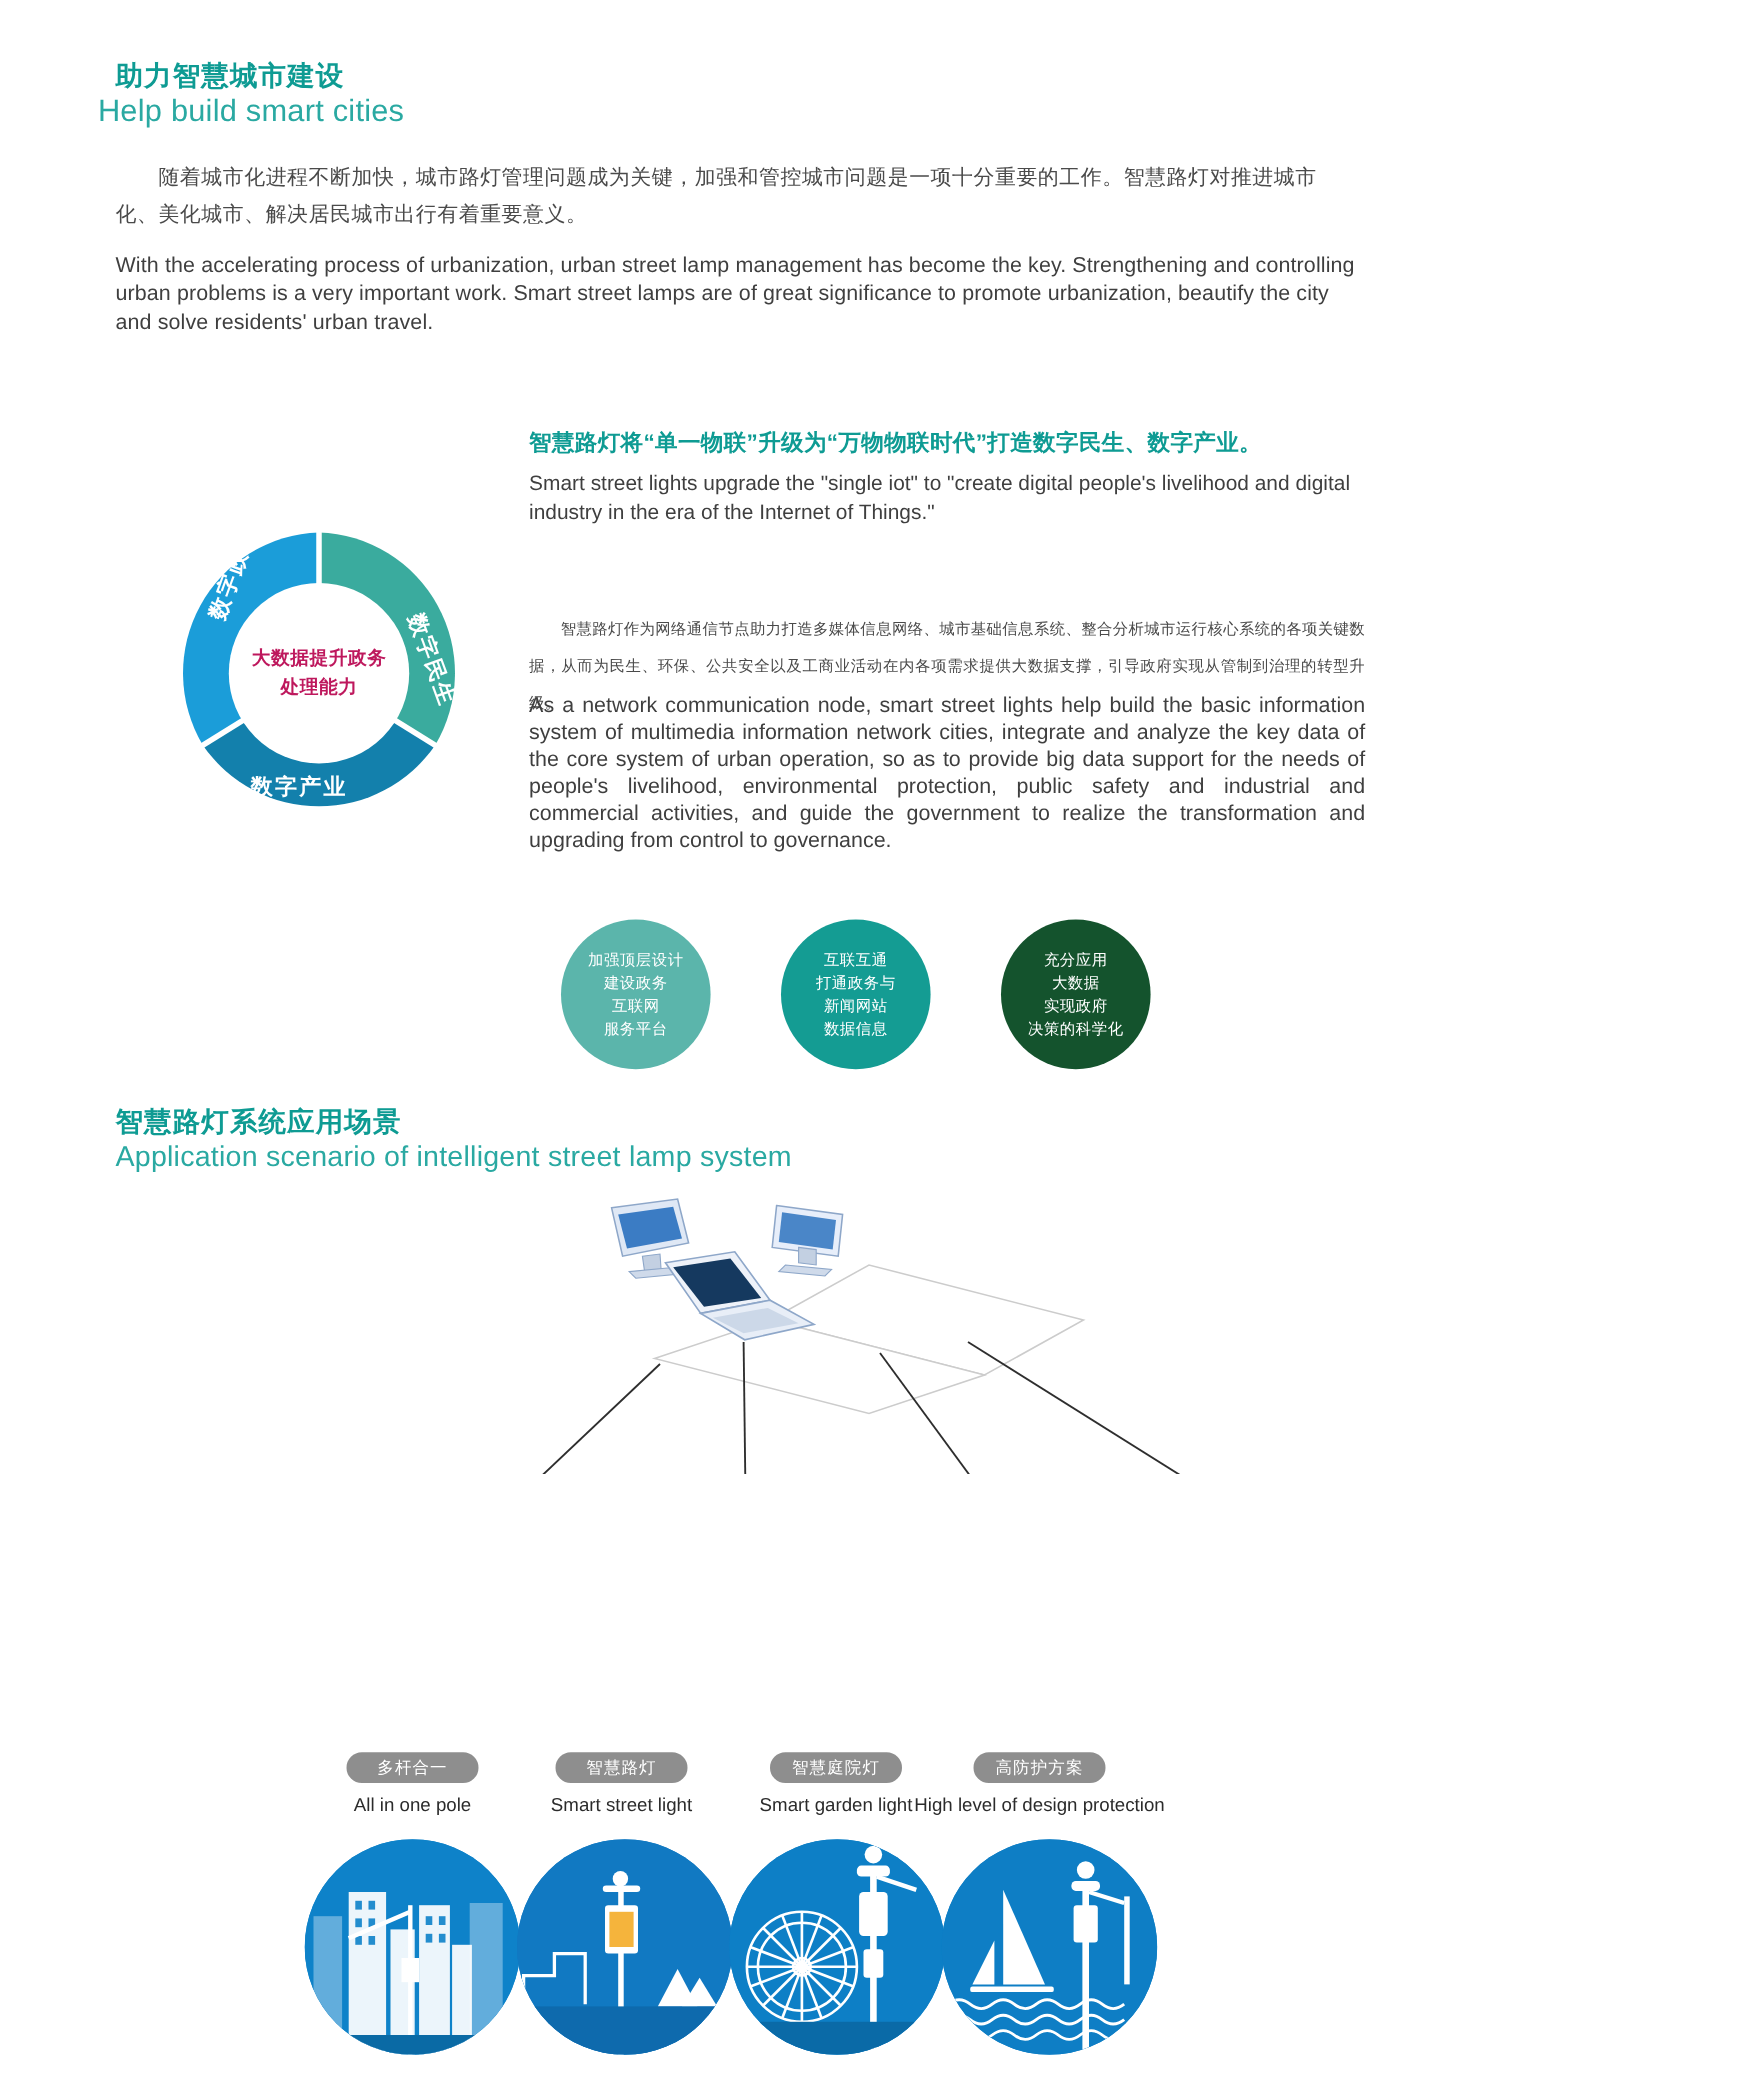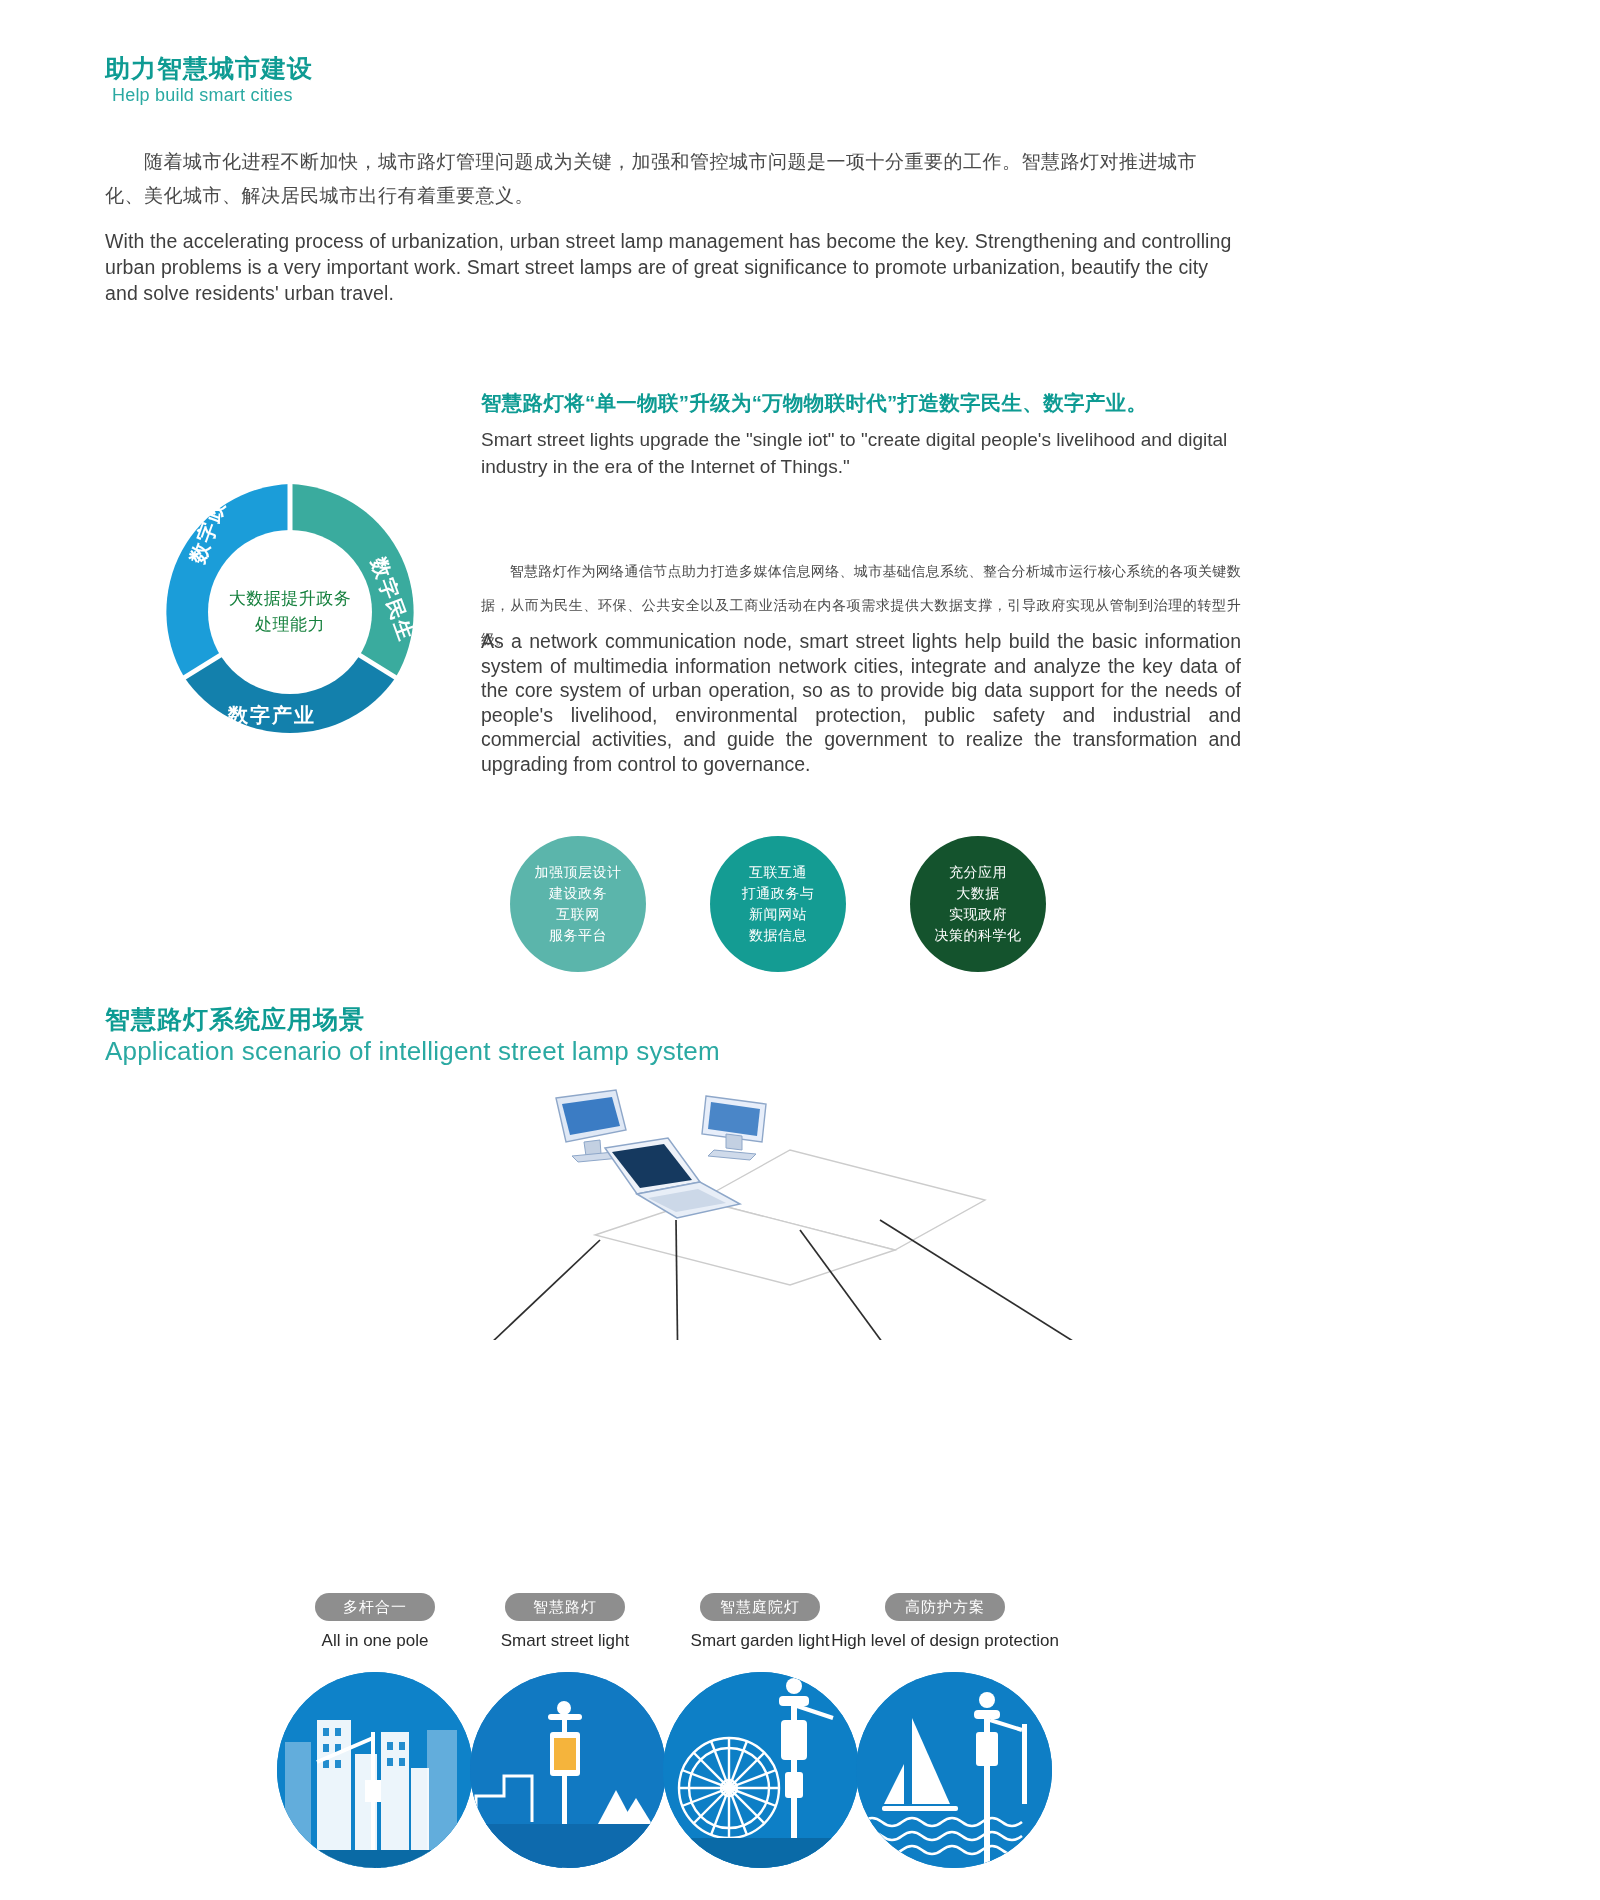--- a/index.html
+++ b/index.html
@@ -12,42 +12,42 @@
     overflow:hidden;
   }
   .page{position:relative;width:1600px;height:1696px;}
 
   
   .sec1-title{
     position:absolute;left:105px;top:52px;
     font-size:25px;font-weight:bold;color:#0e9b93;letter-spacing:1px;
   }
   .sec1-sub{
-    position:absolute;left:112px;top:85px;
-    font-size:18px;color:#2aa9a2;letter-spacing:0.2px;
+    position:absolute;left:89px;top:85px;
+    font-size:28px;color:#2aa9a2;letter-spacing:0.2px;
   }
 
   .para-cn-1{
     position:absolute;left:105px;top:145px;width:1130px;
     font-size:19px;line-height:34px;color:#4a4a4a;letter-spacing:0.5px;
   }
   .para-en-1{
     position:absolute;left:105px;top:228px;width:1130px;
     font-size:19.5px;line-height:26px;color:#3f3f3f;letter-spacing:0.1px;
   }
 
   
   .donut-wrap{position:absolute;left:140px;top:462px;width:300px;height:300px;}
   .donut-center{
     position:absolute;left:0;top:0;width:300px;height:300px;
     display:flex;flex-direction:column;align-items:center;justify-content:center;
     pointer-events:none;
   }
   .donut-center span{
-    display:block;font-size:17px;line-height:26px;color:#15803d;font-weight:400;letter-spacing:0.5px;
+    display:block;font-size:17px;line-height:26px;color:#be185d;font-weight:700;letter-spacing:0.5px;
   }
   .arc-label{
     position:absolute;color:#ffffff;font-weight:bold;font-size:20px;letter-spacing:2px;
     white-space:nowrap;
   }
   .lbl-zwzw{left:44px;top:96px;transform:rotate(-70deg);transform-origin:left top;}
   .lbl-zwms{left:250px;top:92px;transform:rotate(70deg);transform-origin:left top;}
   .lbl-zwcy{left:88px;top:240px;}
 
   

